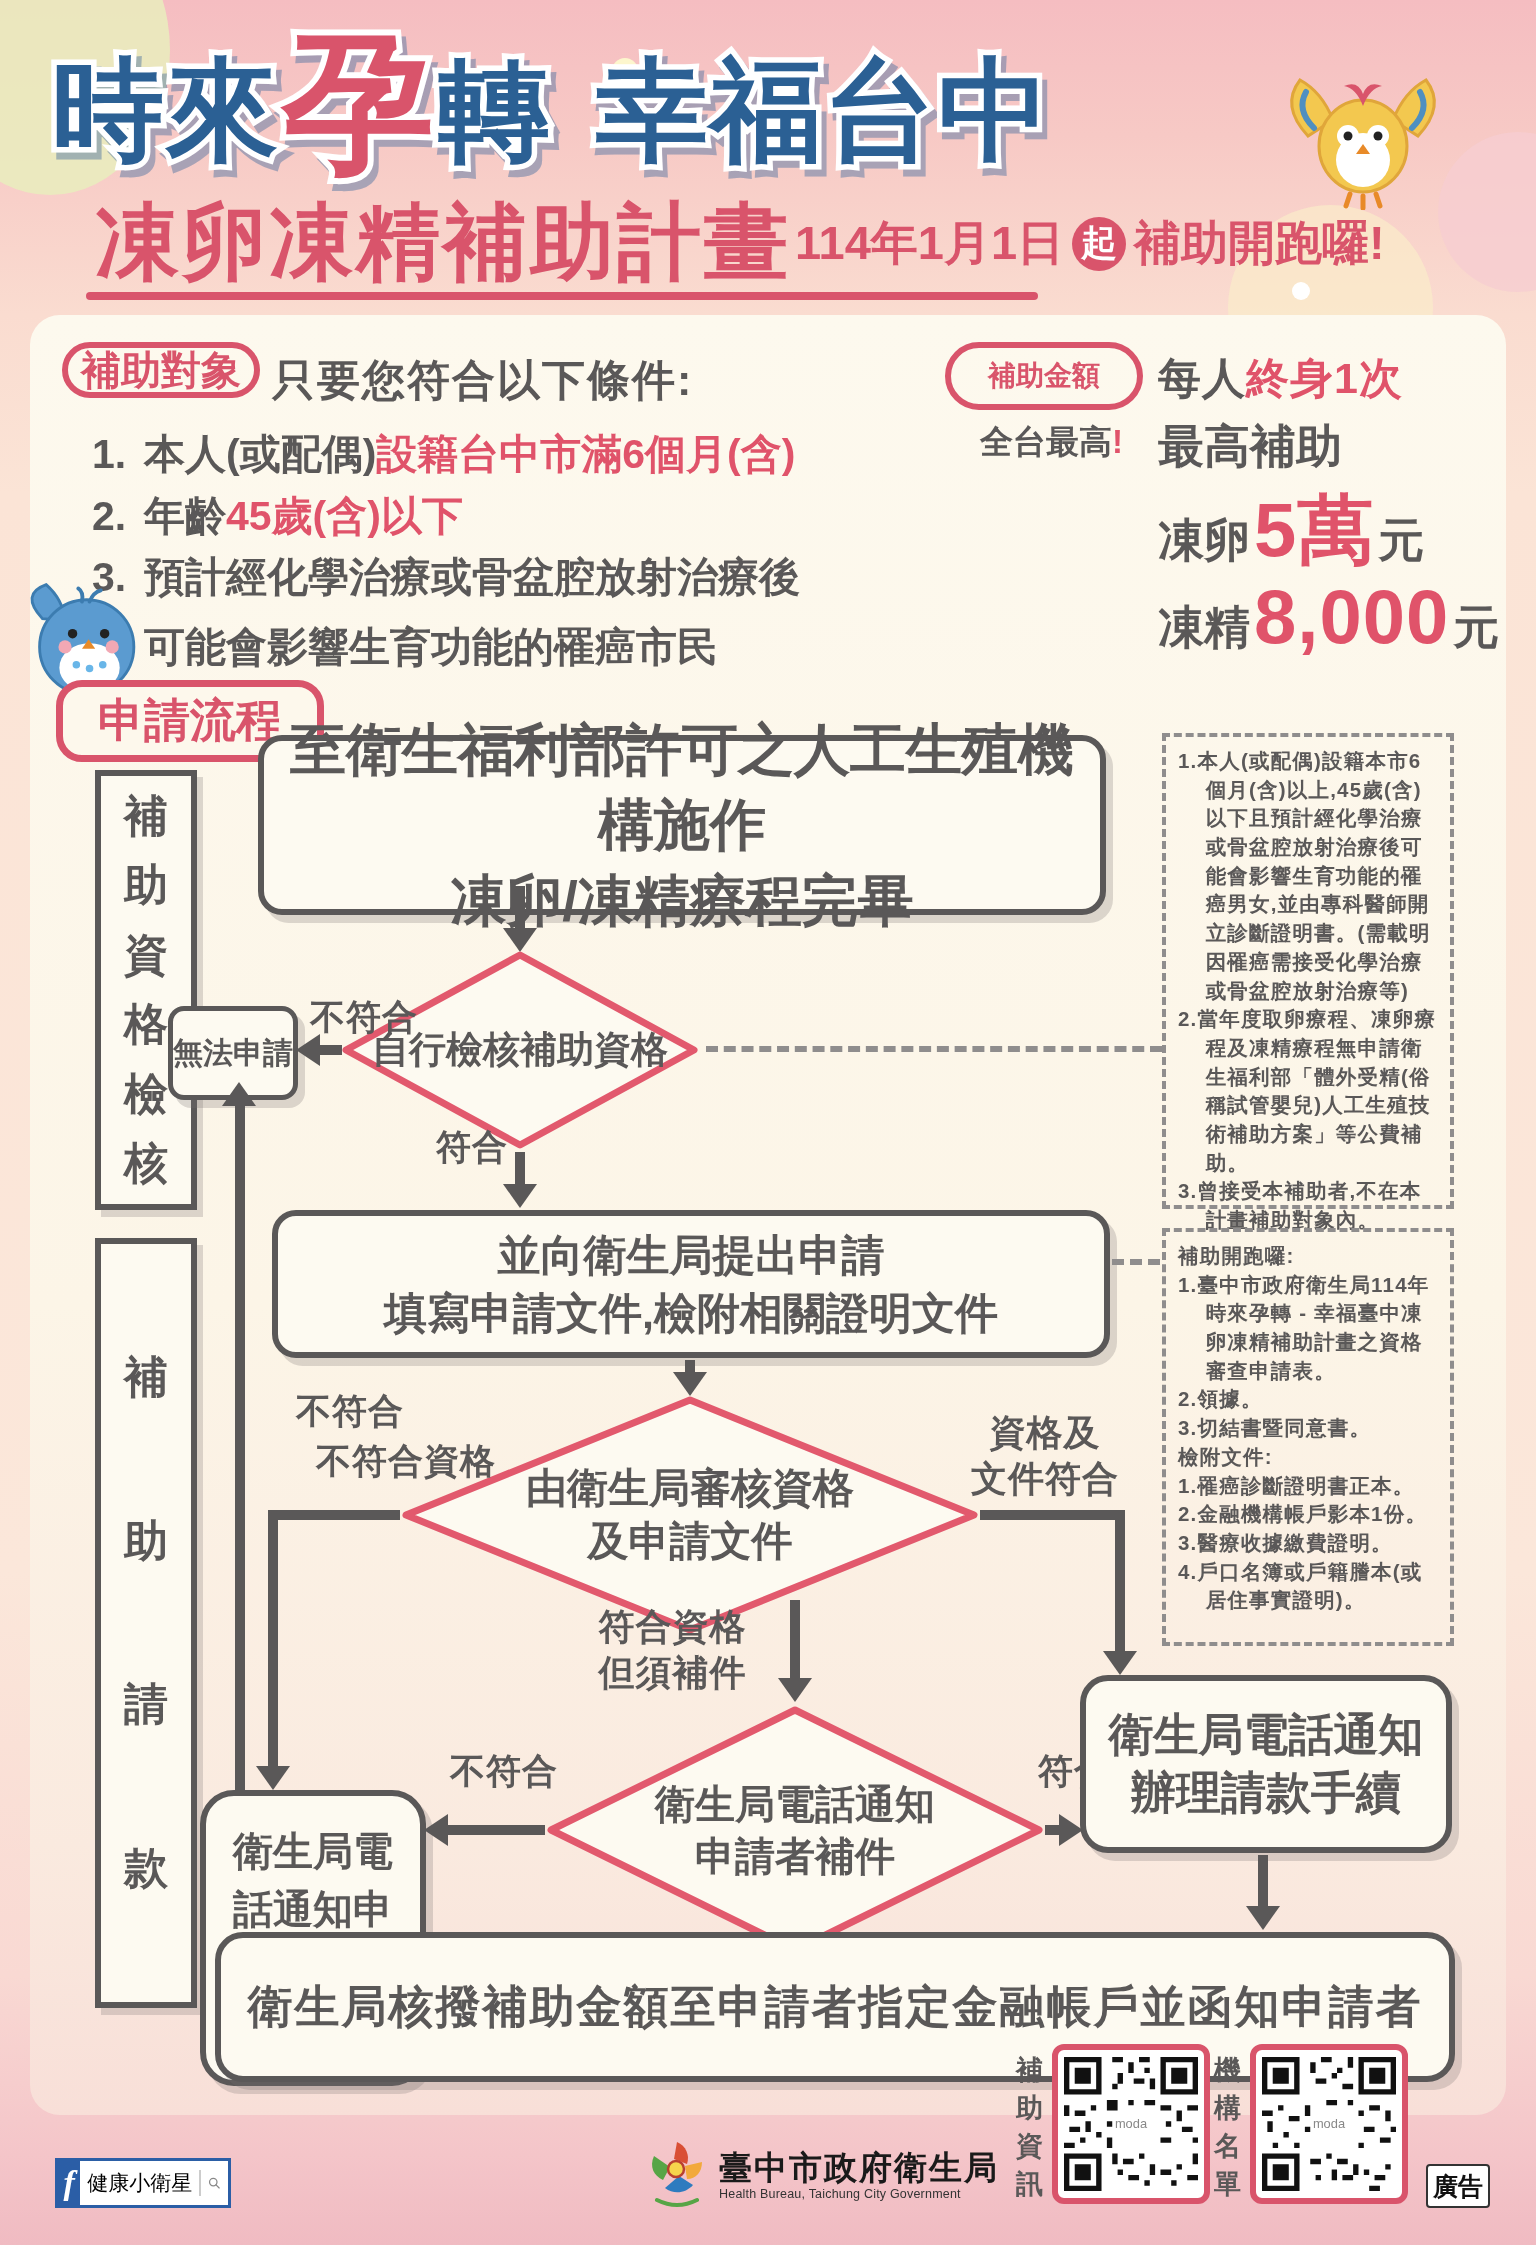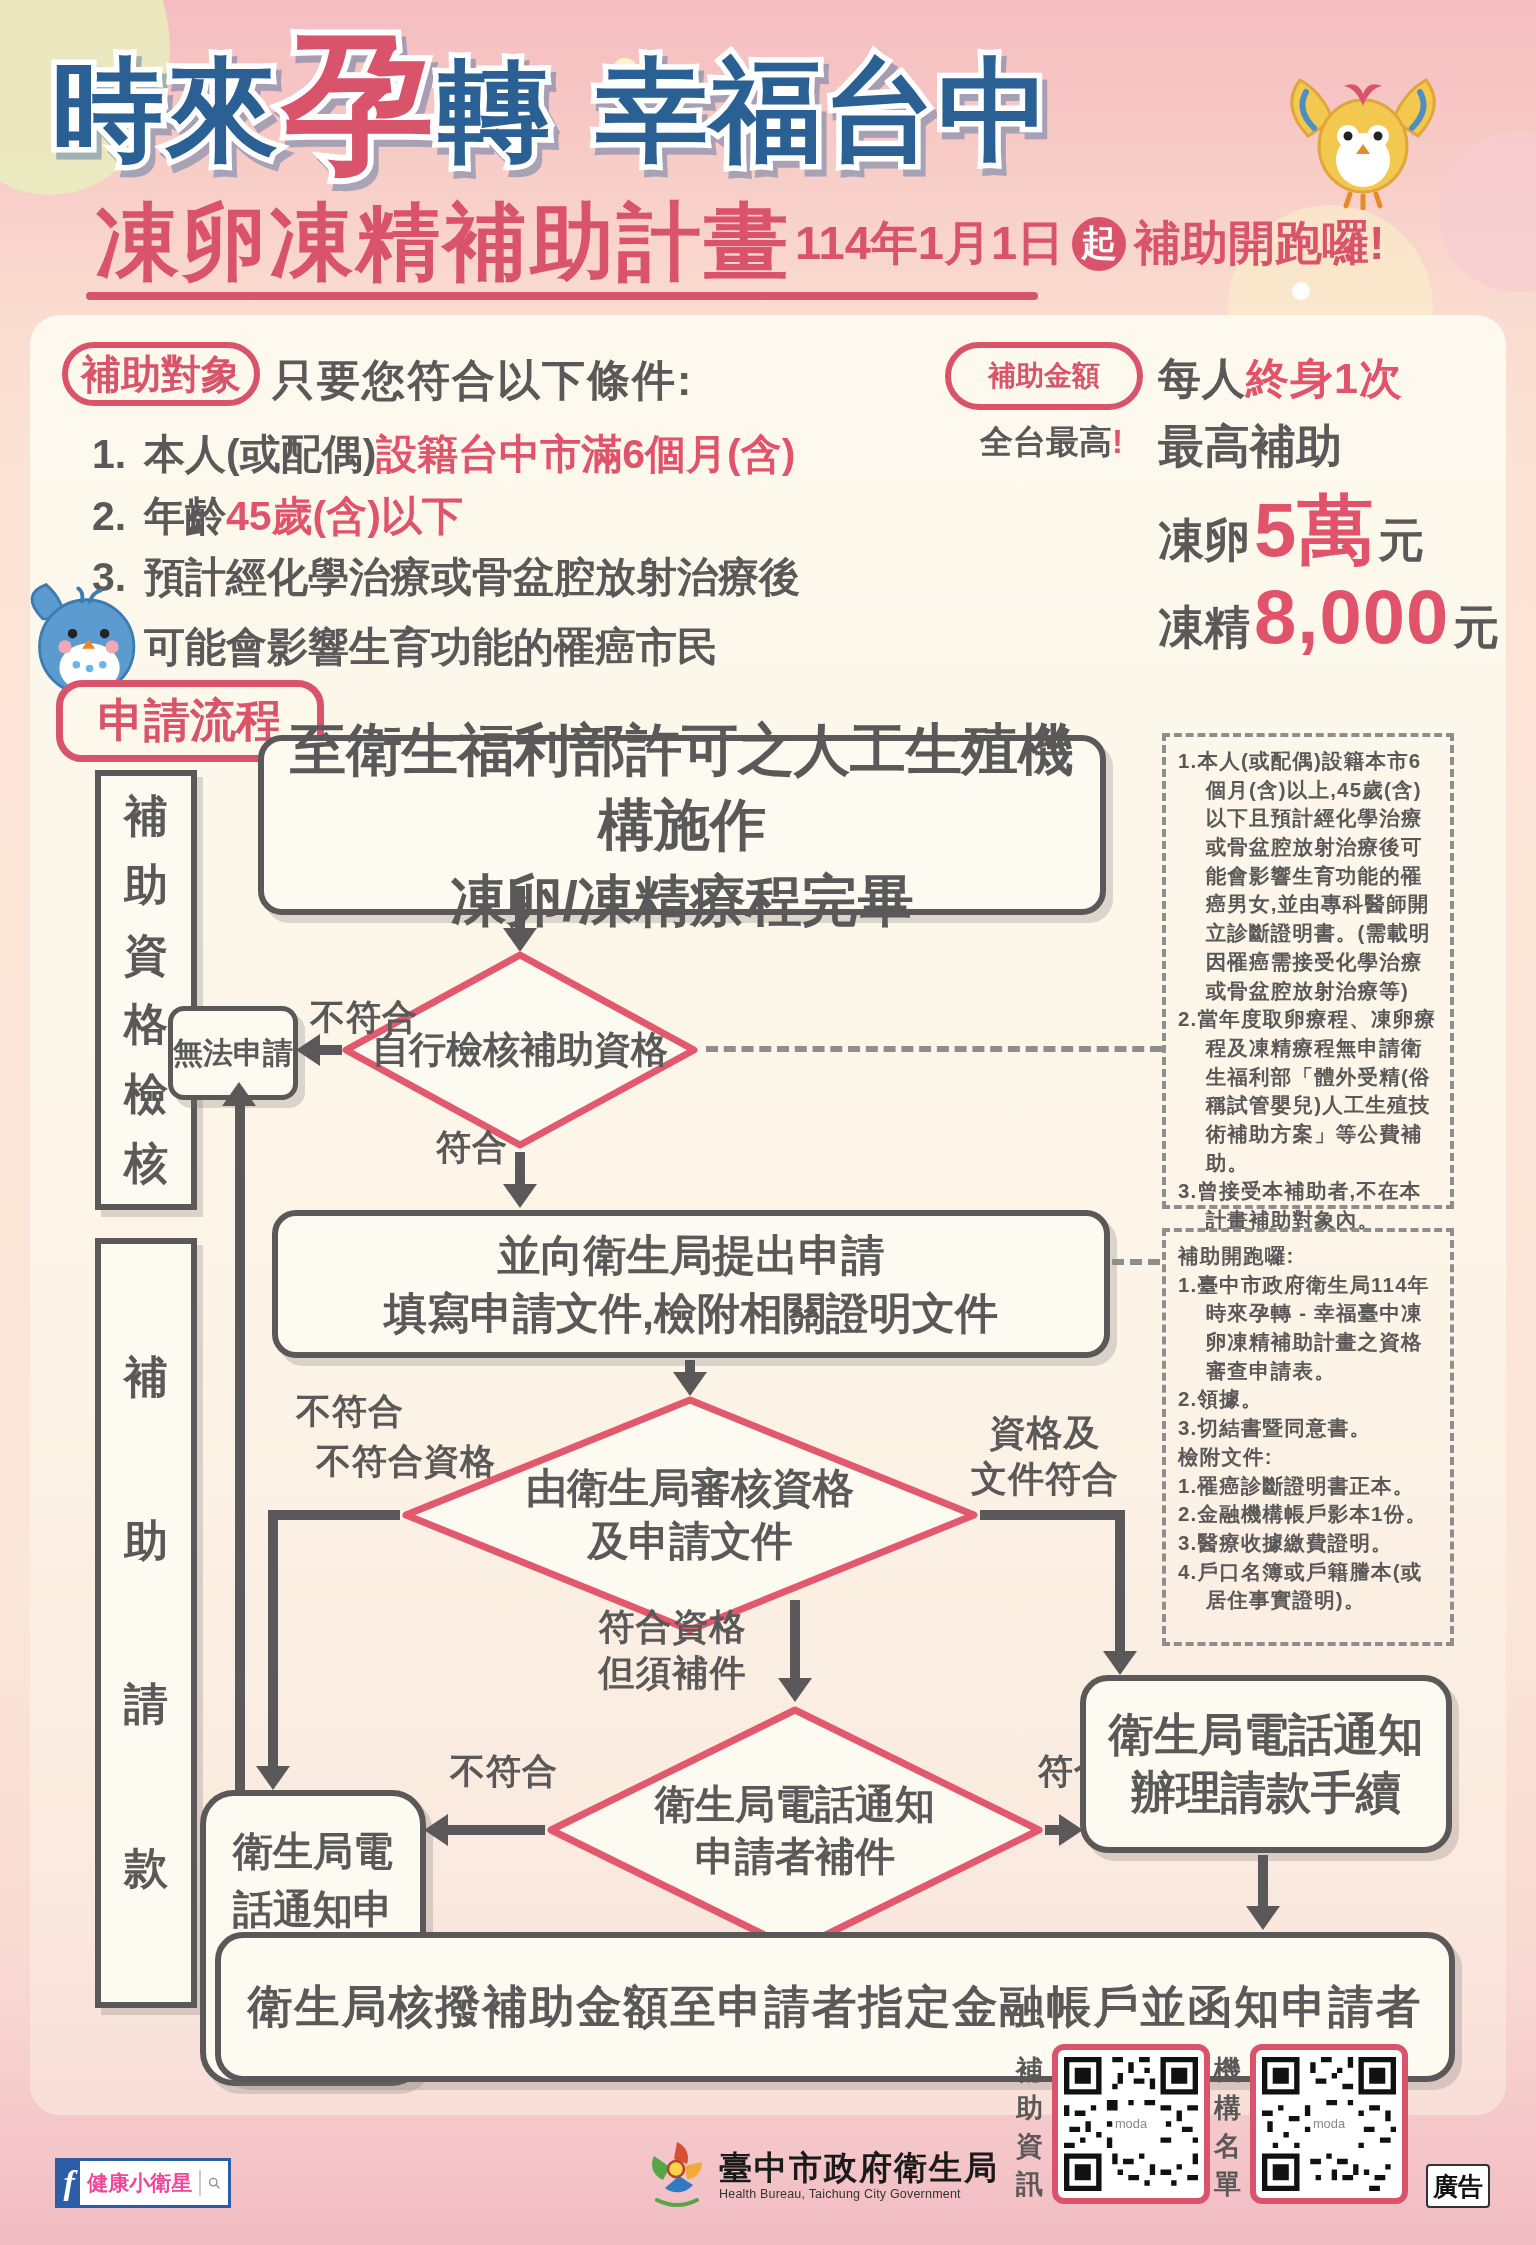--- a/index.html
+++ b/index.html
@@ -26,21 +26,21 @@
   .sub-title{position:absolute;left:95px;top:198px;font-size:84px;font-weight:900;color:#d9546b;letter-spacing:3px;line-height:1.05;}
   .sub-underline{position:absolute;left:86px;top:292px;width:952px;height:8px;background:#d9546b;border-radius:4px;}
   .date-line{position:absolute;left:795px;top:212px;display:flex;align-items:center;gap:8px;color:#d9546b;font-weight:900;font-size:47px;}
   .start-badge{width:54px;height:54px;border-radius:50%;background:#d9546b;color:#fff;display:flex;align-items:center;justify-content:center;font-size:36px;flex:0 0 auto;}
   
   .panel{position:absolute;left:30px;top:315px;width:1476px;height:1800px;border-radius:30px;
     background:linear-gradient(180deg,#fdf9ee 0%,#fcf5e7 55%,#faeadf 85%,#f8dfd8 100%);}
   
   .tag-pill{position:absolute;border:6px solid #d9546b;border-radius:45px;color:#d9546b;font-weight:900;
     display:flex;align-items:center;justify-content:center;background:transparent;}
-  .pill-elig{left:62px;top:342px;width:198px;height:64px;font-size:40px;}
+  .pill-elig{left:62px;top:342px;width:198px;height:56px;font-size:40px;}
   .pill-amt{left:945px;top:342px;width:198px;height:68px;font-size:28px;}
   .pill-flow{left:56px;top:680px;width:268px;height:82px;font-size:46px;border-width:7px;border-radius:26px;background:#fdf8ec;}
   .intro{position:absolute;left:272px;top:352px;font-size:43px;font-weight:900;color:#5a5858;letter-spacing:2px;}
   .elig-list{position:absolute;left:92px;top:424px;font-size:41px;font-weight:900;color:#5a5858;line-height:1.5;}
   .elig-row{display:flex;}
   .elig-num{width:52px;flex:0 0 auto;}
   .red{color:#e0536a;}
   .elig-line2{margin-left:52px;margin-top:8px;}
   
   .per-person{position:absolute;left:1158px;top:350px;font-size:43px;font-weight:900;color:#5a5858;letter-spacing:1px;}
@@ -74,21 +74,21 @@
   
   .note{position:absolute;left:1162px;width:292px;border:4px dashed #8f8d8d;padding:10px 12px;
     color:#5a5858;font-weight:700;font-size:20.5px;line-height:1.4;letter-spacing:1.2px;}
   .note p{margin:0;padding-left:1.35em;text-indent:-1.35em;}
   .note p.hd{padding-left:0;text-indent:0;}
   
   .fb-badge{position:absolute;left:55px;top:2158px;width:176px;height:50px;background:#fff;border:3px solid #2b5ea6;
     display:flex;align-items:center;gap:7px;padding-right:8px;}
   .fb-f{width:36px;height:100%;background:#2b5ea6;color:#fff;display:flex;align-items:center;justify-content:center;
     font-family:"Liberation Serif","DejaVu Serif",serif;font-weight:bold;font-style:italic;font-size:34px;}
-  .fb-label{font-size:21px;font-weight:700;color:#ec4899;white-space:nowrap;}
+  .fb-label{font-size:21px;font-weight:400;color:#000000;white-space:nowrap;}
   .fb-div{width:2px;height:26px;background:#ccc;}
   .logo-wrap{position:absolute;left:645px;top:2138px;display:flex;align-items:center;gap:10px;}
   .logo-zh{font-size:33px;font-weight:900;color:#1a1a1a;letter-spacing:2px;line-height:1.15;}
   .logo-en{font-size:12.5px;color:#333;letter-spacing:.2px;}
   .qr-label{position:absolute;top:2052px;height:150px;display:flex;flex-direction:column;justify-content:space-between;
     font-size:27px;font-weight:900;color:#5a5858;}
   .qr-frame{position:absolute;top:2044px;width:158px;height:160px;background:#fff;border:6px solid #d9546b;border-radius:12px;padding:6px;}
   .qr-frame svg{width:100%;height:100%;display:block;}
   .ad-badge{position:absolute;left:1426px;top:2164px;width:64px;height:44px;background:#fff;border:2px solid #333;border-radius:4px;
     display:flex;align-items:center;justify-content:center;font-size:25px;font-weight:900;color:#111;}

